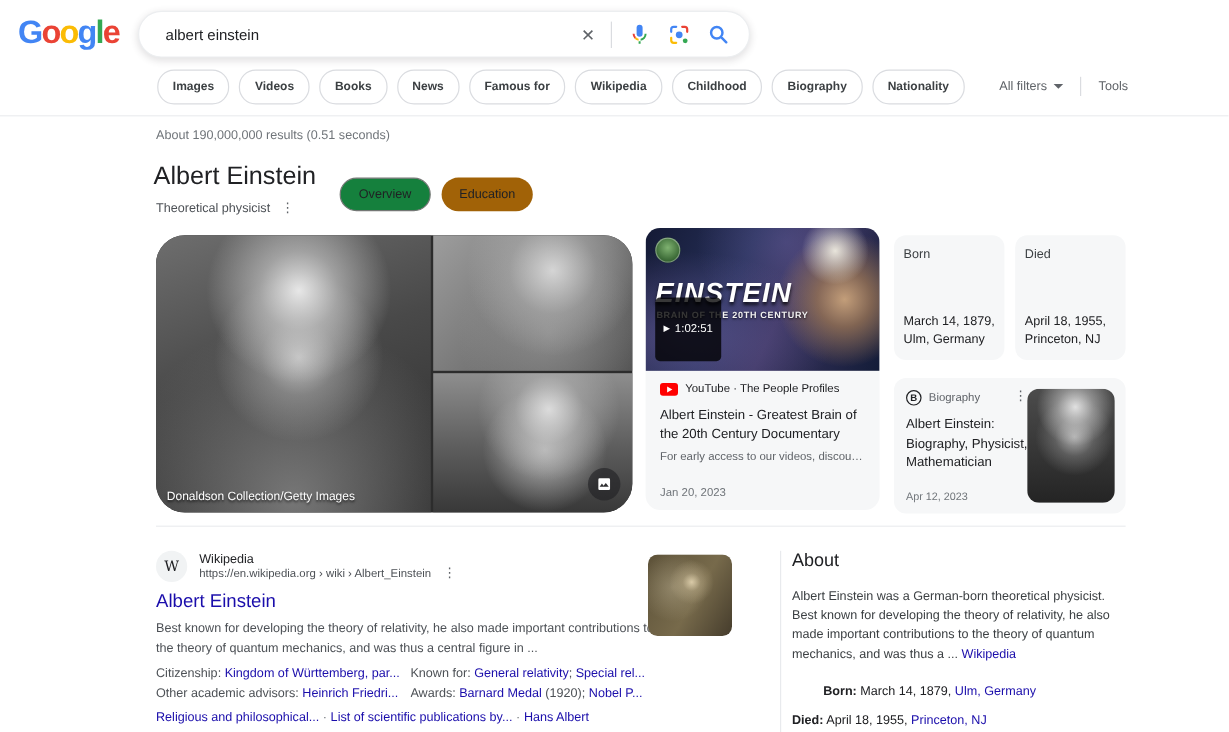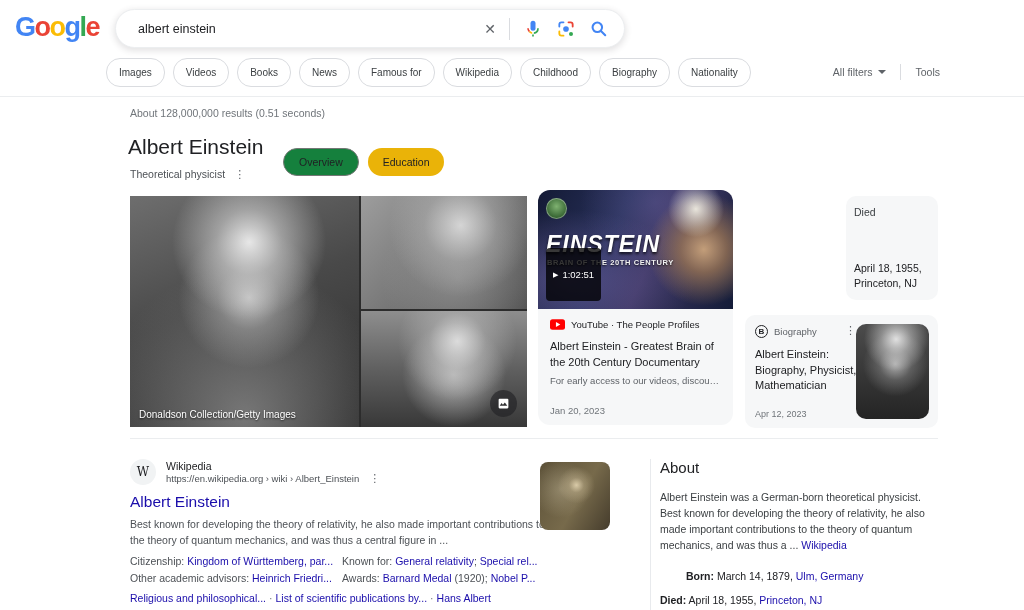--- a/index.html
+++ b/index.html
@@ -13,44 +13,44 @@
              border:1px solid #eceef0;border-radius:21px;box-shadow:0 2px 6px 1px rgba(64,60,67,.14);
              display:flex;align-items:center;box-sizing:border-box;}
   .search-input{flex:1;min-width:0;border:none;outline:none;background:transparent;
                 font-family:inherit;font-size:12.5px;color:#202124;padding:0 10px 0 22px;}
   .search-icons{display:flex;align-items:center;gap:13px;padding-right:16px;}
   .clear-x{font-size:14px;color:#5f6368;cursor:pointer;line-height:1;}
   .vsep{width:1px;height:22px;background:#dadce0;}
   .icon-btn{display:flex;align-items:center;cursor:pointer;}
   .header-line{position:absolute;left:0;top:96px;width:1024px;height:1px;background:#ebedef;}
 
-  .chips{position:absolute;left:106px;top:58px;display:flex;gap:8px;}
+  .chips{position:absolute;left:131px;top:58px;display:flex;gap:8px;font-weight:bold;}
   .chip{height:27px;padding:0 12px;border:1px solid #dadce0;border-radius:14px;background:#fff;
         display:flex;align-items:center;font-size:10px;color:#3c4043;cursor:pointer;white-space:nowrap;}
   .filters{position:absolute;top:58px;right:84px;height:27px;display:flex;align-items:center;gap:14px;
            font-size:10.5px;color:#5f6368;}
   .allfilters{display:flex;align-items:center;gap:6px;cursor:pointer;}
   .chev{width:0;height:0;border-left:4px solid transparent;border-right:4px solid transparent;border-top:4px solid #5f6368;}
   .filters .vsep{height:16px;}
   .tools{cursor:pointer;}
 
   
   .stats{position:absolute;left:130px;top:107px;font-size:10.5px;color:#70757a;}
   .kp-title{position:absolute;left:128px;top:135px;font-size:21px;font-weight:500;color:#202124;}
   .kp-sub{position:absolute;left:130px;top:168px;display:flex;align-items:center;gap:9px;
           font-size:10.5px;color:#4d5156;}
   .kebab{color:#5f6368;font-size:11px;cursor:pointer;line-height:1;}
   .tabs{position:absolute;left:283px;top:148px;display:flex;gap:9px;}
   .tab{height:28px;padding:0 15px;border-radius:15px;display:flex;align-items:center;
        font-size:10.5px;color:#202124;cursor:pointer;box-sizing:border-box;}
   .tab.sel{border:1px solid #747775;background:#15803d;}
-  .tab.unsel{background:#eab308;}
-
-  
-  .collage{position:absolute;left:130px;top:196px;width:397px;height:231px;border-radius:0;overflow:hidden;background:#2c2c2c;}
+  .tab.unsel{background:#a16207;}
+
+  
+  .collage{position:absolute;left:130px;top:196px;width:397px;height:231px;border-radius:24px;overflow:hidden;background:#2c2c2c;}
   .cimg{position:absolute;cursor:pointer;}
   .img-main{left:0;top:0;width:229px;height:231px;
     background:
       radial-gradient(circle at 52% 20%, rgba(238,238,238,.95) 0%, rgba(205,205,205,.6) 15%, rgba(160,160,160,0) 35%),
       radial-gradient(circle at 52% 44%, rgba(208,208,208,.9) 0%, rgba(172,172,172,.5) 18%, rgba(120,120,120,0) 40%),
       radial-gradient(circle at 50% 95%, rgba(130,130,130,.85), rgba(90,90,90,0) 60%),
       linear-gradient(160deg,#6e6e6e 0%,#494949 45%,#2d2d2d 100%);}
   .img-tr{left:231px;top:0;width:166px;height:113px;
     background:
       radial-gradient(circle at 60% 26%, rgba(222,222,222,.9), rgba(190,190,190,.4) 28%, rgba(0,0,0,0) 55%),
@@ -205,21 +205,21 @@
     <span class="allfilters">
       <span>All filters</span>
       <span class="chev"></span>
     </span>
     <span class="vsep"></span>
     <span class="tools">Tools</span>
   </div>
 
   <div class="header-line"></div>
 
-  <div class="stats">About 128,000,000 results (0.51 seconds)</div>
+  <div class="stats">About 190,000,000 results (0.51 seconds)</div>
   <div class="kp-title">Albert Einstein</div>
   <div class="kp-sub">
     <span>Theoretical physicist</span>
     <span class="kebab">⋮</span>
   </div>
   <div class="tabs">
     <div class="tab sel">Overview</div>
     <div class="tab unsel">Education</div>
   </div>
 
@@ -252,20 +252,27 @@
             <path d="M9.5 4.5v8l7-4z" fill="#fff"></path>
         </svg>
         <span>YouTube · The People Profiles</span>
       </div>
       <div class="vtitle">Albert Einstein - Greatest Brain of the 20th Century Documentary</div>
       <div class="vdesc">For early access to our videos, discounted...</div>
       <div class="vdate">Jan 20, 2023</div>
     </div>
   </div>
 
+  <div class="fact born">
+    <div class="fact-label">Born</div>
+    <div class="fact-value">
+      <div>March 14, 1879,</div>
+      <div>Ulm, Germany</div>
+    </div>
+  </div>
   <div class="fact died">
     <div class="fact-label">Died</div>
     <div class="fact-value">
       <div>April 18, 1955,</div>
       <div>Princeton, NJ</div>
     </div>
   </div>
 
   <div class="bcard">
     <div class="bhead">

